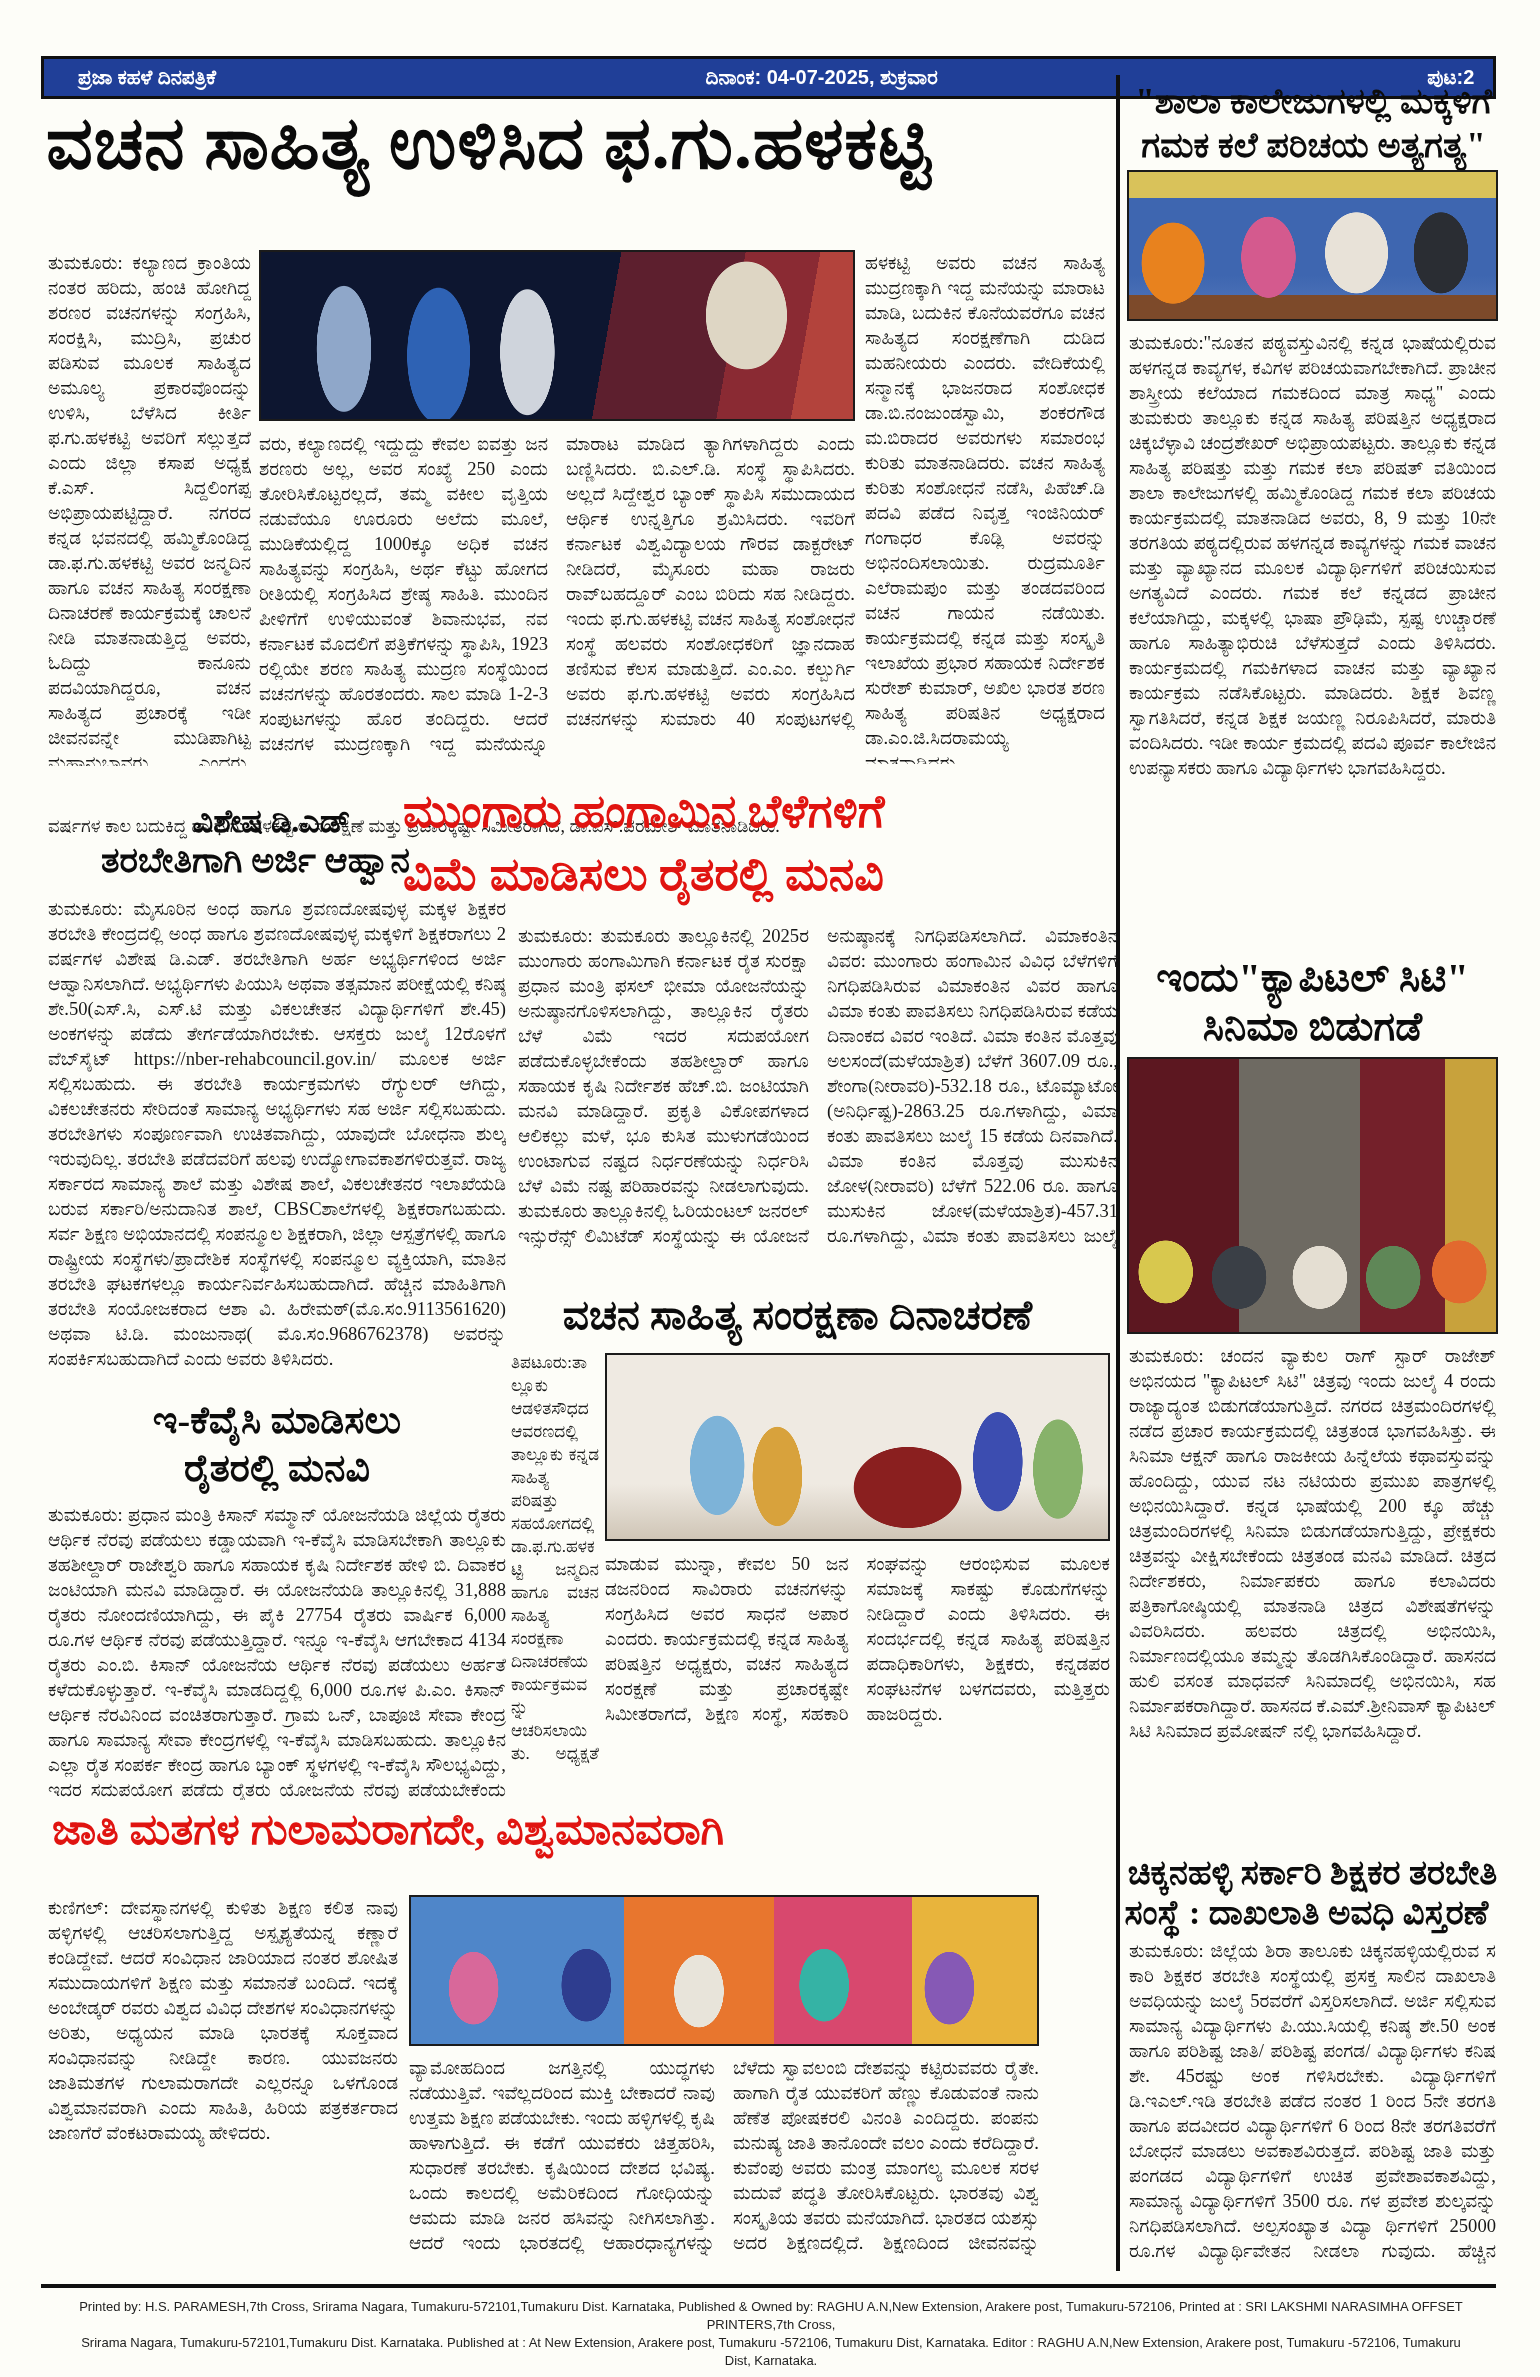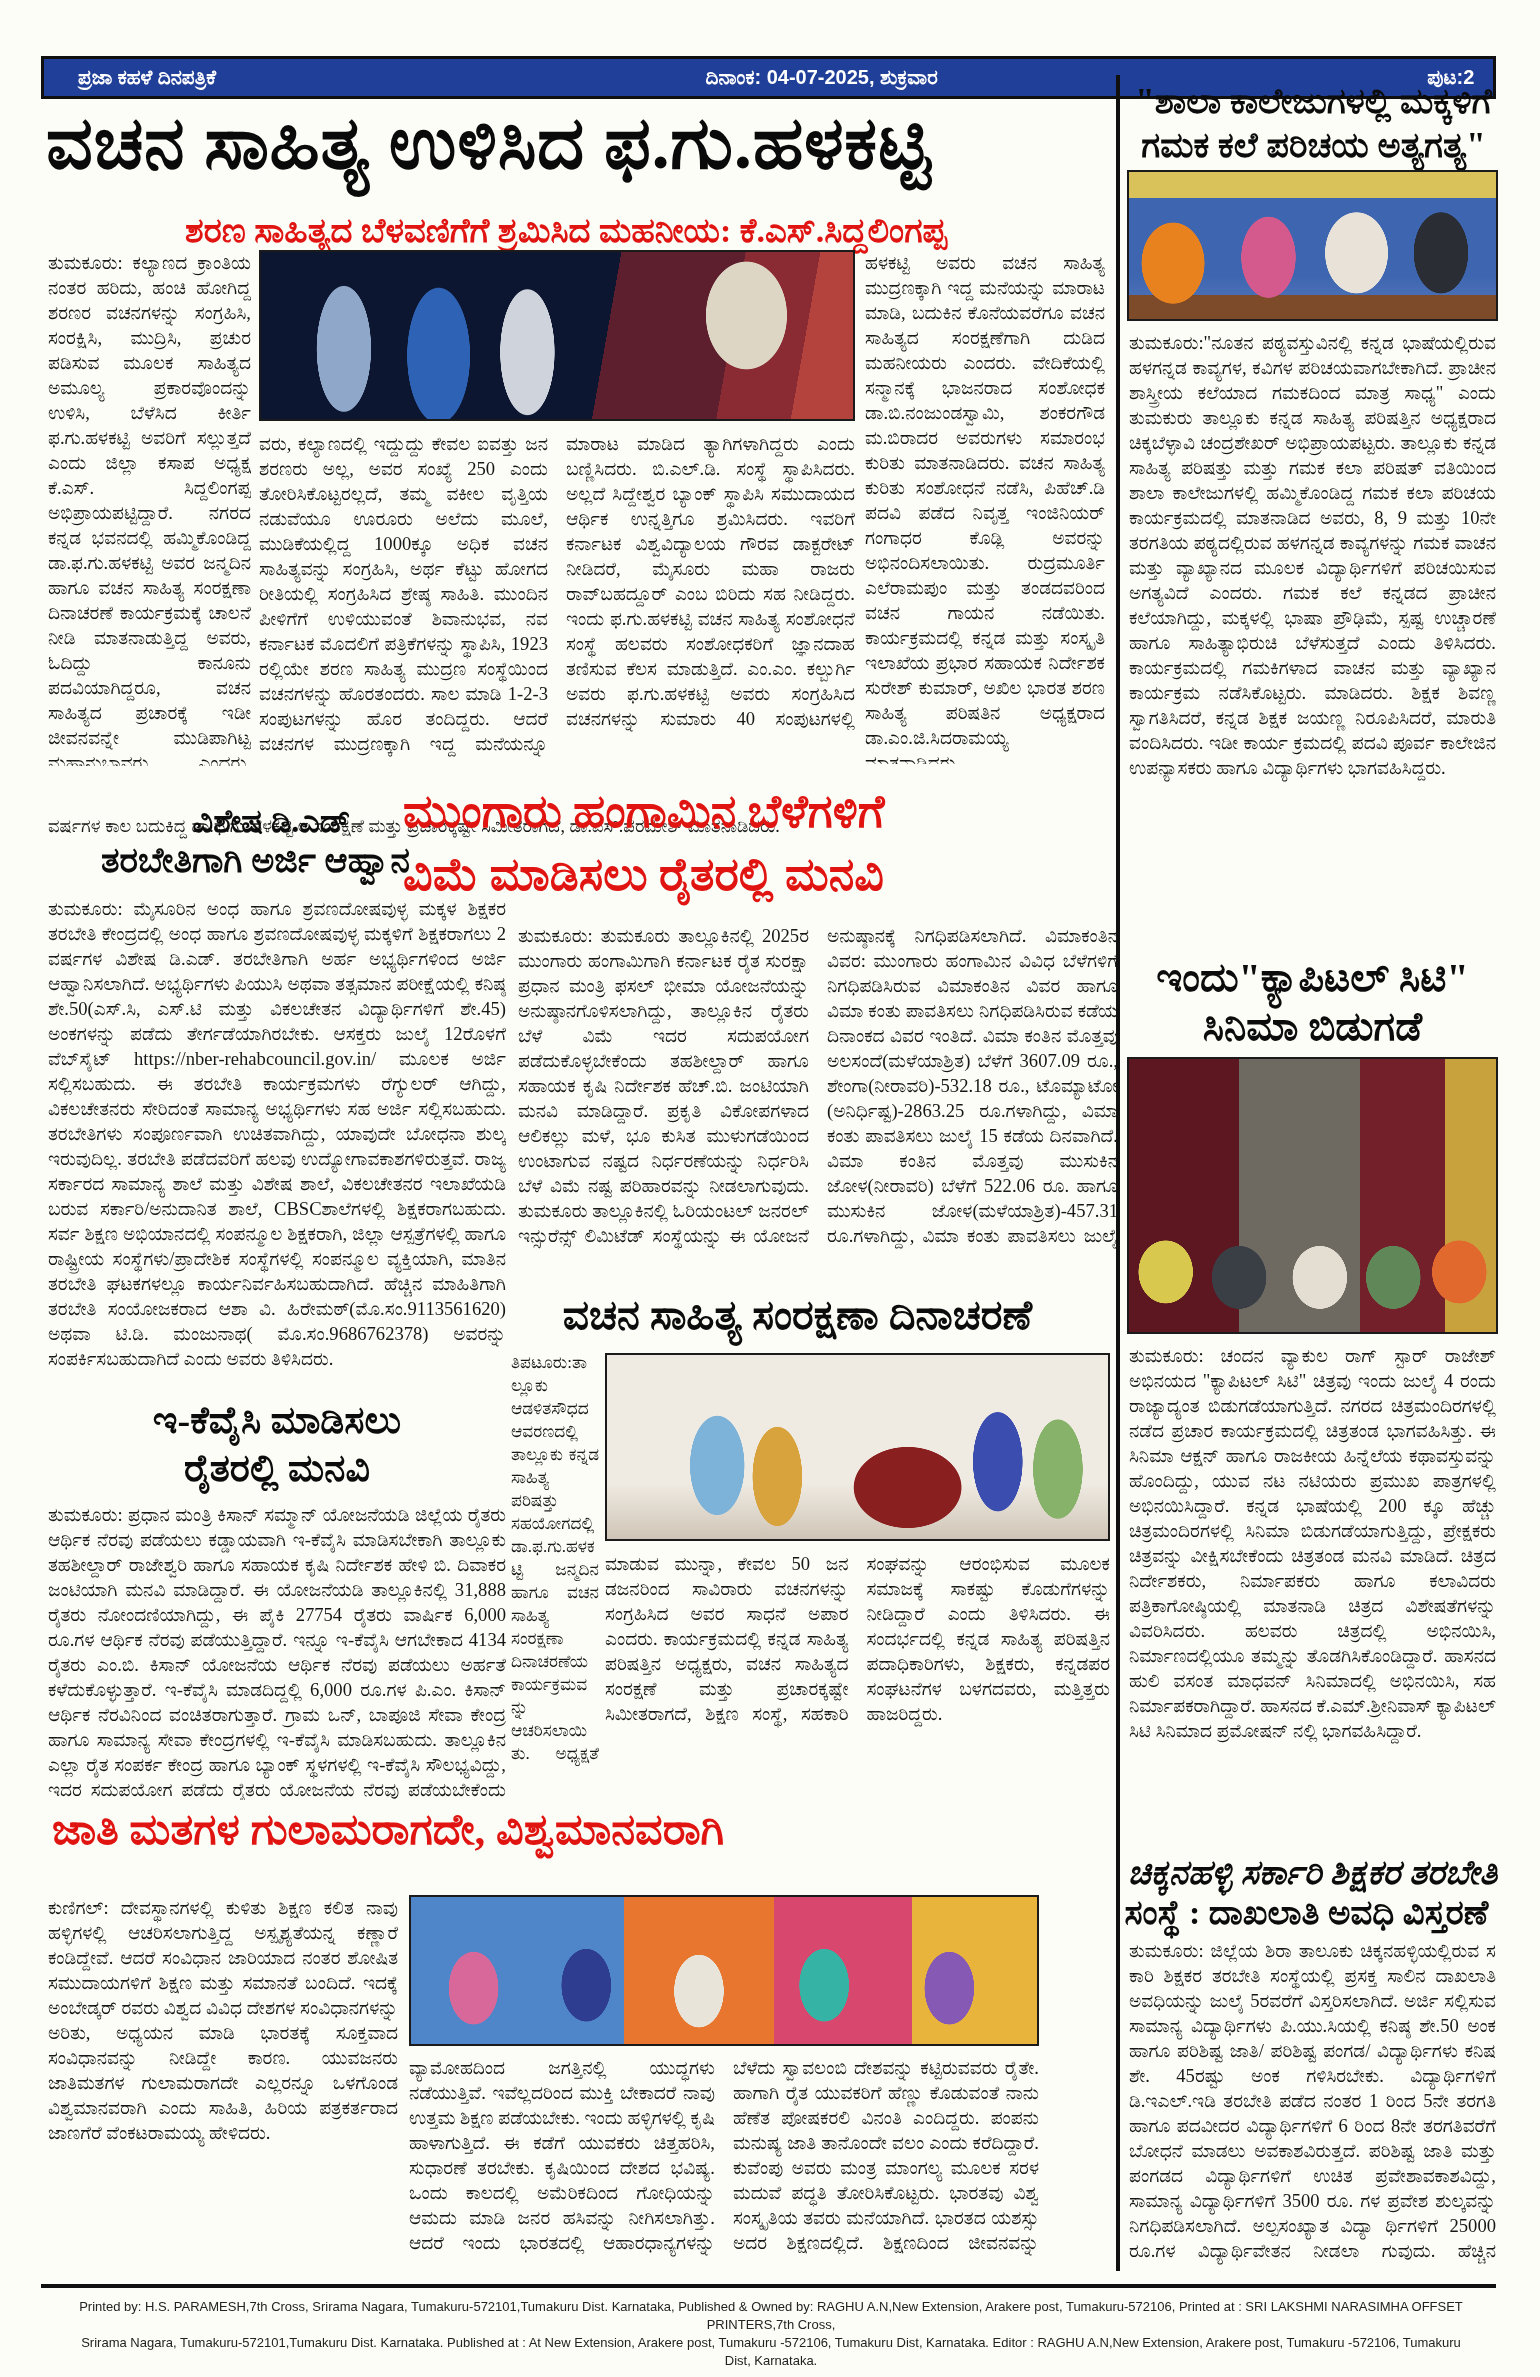--- a/index.html
+++ b/index.html
@@ -72,21 +72,20 @@
 
 <div class="page">
 
   <div class="abs masthead">
     <span class="left">ಪ್ರಜಾ ಕಹಳೆ ದಿನಪತ್ರಿಕೆ</span>
     <span class="center">ದಿನಾಂಕ: 04-07-2025, ಶುಕ್ರವಾರ</span>
     <span class="right">ಪುಟ:2</span>
   </div>
 
   <div class="abs h-main">ವಚನ ಸಾಹಿತ್ಯ ಉಳಿಸಿದ ಫ.ಗು.ಹಳಕಟ್ಟಿ</div>
-  <div class="abs h-sub">ಶರಣ ಸಾಹಿತ್ಯದ ಬೆಳವಣಿಗೆಗೆ ಶ್ರಮಿಸಿದ ಮಹನೀಯ: ಕೆ.ಎಸ್.ಸಿದ್ದಲಿಂಗಪ್ಪ</div>
 
   <div class="abs bt" style="left:48px;top:250px;width:203px;height:516px;overflow:hidden;">ತುಮಕೂರು: ಕಲ್ಯಾಣದ ಕ್ರಾಂತಿಯ ನಂತರ ಹರಿದು, ಹಂಚಿ ಹೋಗಿದ್ದ ಶರಣರ ವಚನಗಳನ್ನು ಸಂಗ್ರಹಿಸಿ, ಸಂರಕ್ಷಿಸಿ, ಮುದ್ರಿಸಿ, ಪ್ರಚುರ ಪಡಿಸುವ ಮೂಲಕ ಸಾಹಿತ್ಯದ ಅಮೂಲ್ಯ ಪ್ರಕಾರವೊಂದನ್ನು ಉಳಿಸಿ, ಬೆಳೆಸಿದ ಕೀರ್ತಿ ಫ.ಗು.ಹಳಕಟ್ಟಿ ಅವರಿಗೆ ಸಲ್ಲುತ್ತದೆ ಎಂದು ಜಿಲ್ಲಾ ಕಸಾಪ ಅಧ್ಯಕ್ಷ ಕೆ.ಎಸ್. ಸಿದ್ದಲಿಂಗಪ್ಪ ಅಭಿಪ್ರಾಯಪಟ್ಟಿದ್ದಾರೆ. ನಗರದ ಕನ್ನಡ ಭವನದಲ್ಲಿ ಹಮ್ಮಿಕೊಂಡಿದ್ದ ಡಾ.ಫ.ಗು.ಹಳಕಟ್ಟಿ ಅವರ ಜನ್ಮದಿನ ಹಾಗೂ ವಚನ ಸಾಹಿತ್ಯ ಸಂರಕ್ಷಣಾ ದಿನಾಚರಣೆ ಕಾರ್ಯಕ್ರಮಕ್ಕೆ ಚಾಲನೆ ನೀಡಿ ಮಾತನಾಡುತ್ತಿದ್ದ ಅವರು, ಓದಿದ್ದು ಕಾನೂನು ಪದವಿಯಾಗಿದ್ದರೂ, ವಚನ ಸಾಹಿತ್ಯದ ಪ್ರಚಾರಕ್ಕೆ ಇಡೀ ಜೀವನವನ್ನೇ ಮುಡಿಪಾಗಿಟ್ಟ ಮಹಾನುಭಾವರು ಎಂದರು. ಕಾರ್ಯಕ್ರಮದಲ್ಲಿ ವಿಶೇಷ ಉಪನ್ಯಾಸ ನೀಡಿದ ಸರ್ವೋದಯ ಕಾಲೇಜಿನ ಉಪನ್ಯಾಸಕ ಡಾ.ಎಂ.ಕೋಣೇರಪ್ಪ, 1880 ರಿಂದ 1964ರವರೆಗೆ ಸುಮಾರು 84 ವರ್ಷಗಳ ಕಾಲ ಬದುಕಿದ್ದ ಡಾ.ಫ.ಗು.ಹಳಕಟ್ಟಿ ಅ</div>
 
   <div class="abs photo ph-main" style="left:259px;top:250px;width:596px;height:171px;"></div>
 
   <div class="abs bt cols2" style="left:259px;top:431px;width:596px;height:334px;overflow:hidden;">ವರು, ಕಲ್ಯಾಣದಲ್ಲಿ ಇದ್ದುದ್ದು ಕೇವಲ ಐವತ್ತು ಜನ ಶರಣರು ಅಲ್ಲ, ಅವರ ಸಂಖ್ಯೆ 250 ಎಂದು ತೋರಿಸಿಕೊಟ್ಟರಲ್ಲದೆ, ತಮ್ಮ ವಕೀಲ ವೃತ್ತಿಯ ನಡುವೆಯೂ ಊರೂರು ಅಲೆದು ಮೂಲೆ, ಮುಡಿಕೆಯಲ್ಲಿದ್ದ 1000ಕ್ಕೂ ಅಧಿಕ ವಚನ ಸಾಹಿತ್ಯವನ್ನು ಸಂಗ್ರಹಿಸಿ, ಅರ್ಥ ಕೆಟ್ಟು ಹೋಗದ ರೀತಿಯಲ್ಲಿ ಸಂಗ್ರಹಿಸಿದ ಶ್ರೇಷ್ಠ ಸಾಹಿತಿ. ಮುಂದಿನ ಪೀಳಿಗೆಗೆ ಉಳಿಯುವಂತೆ ಶಿವಾನುಭವ, ನವ ಕರ್ನಾಟಕ ಮೊದಲಿಗೆ ಪತ್ರಿಕೆಗಳನ್ನು ಸ್ಥಾಪಿಸಿ, 1923 ರಲ್ಲಿಯೇ ಶರಣ ಸಾಹಿತ್ಯ ಮುದ್ರಣ ಸಂಸ್ಥೆಯಿಂದ ವಚನಗಳನ್ನು ಹೊರತಂದರು. ಸಾಲ ಮಾಡಿ 1-2-3 ಸಂಪುಟಗಳನ್ನು ಹೊರ ತಂದಿದ್ದರು. ಆದರೆ ವಚನಗಳ ಮುದ್ರಣಕ್ಕಾಗಿ ಇದ್ದ ಮನೆಯನ್ನೂ ಮಾರಾಟ ಮಾಡಿದ ತ್ಯಾಗಿಗಳಾಗಿದ್ದರು ಎಂದು ಬಣ್ಣಿಸಿದರು. ಬಿ.ಎಲ್.ಡಿ. ಸಂಸ್ಥೆ ಸ್ಥಾಪಿಸಿದರು. ಅಲ್ಲದೆ ಸಿದ್ದೇಶ್ವರ ಬ್ಯಾಂಕ್ ಸ್ಥಾಪಿಸಿ ಸಮುದಾಯದ ಆರ್ಥಿಕ ಉನ್ನತ್ತಿಗೂ ಶ್ರಮಿಸಿದರು. ಇವರಿಗೆ ಕರ್ನಾಟಕ ವಿಶ್ವವಿದ್ಯಾಲಯ ಗೌರವ ಡಾಕ್ಟರೇಟ್ ನೀಡಿದರೆ, ಮೈಸೂರು ಮಹಾ ರಾಜರು ರಾವ್‌ಬಹದ್ದೂರ್ ಎಂಬ ಬಿರಿದು ಸಹ ನೀಡಿದ್ದರು. ಇಂದು ಫ.ಗು.ಹಳಕಟ್ಟಿ ವಚನ ಸಾಹಿತ್ಯ ಸಂಶೋಧನೆ ಸಂಸ್ಥೆ ಹಲವರು ಸಂಶೋಧಕರಿಗೆ ಜ್ಞಾನದಾಹ ತಣಿಸುವ ಕೆಲಸ ಮಾಡುತ್ತಿದೆ. ಎಂ.ಎಂ. ಕಲ್ಬುರ್ಗಿ ಅವರು ಫ.ಗು.ಹಳಕಟ್ಟಿ ಅವರು ಸಂಗ್ರಹಿಸಿದ ವಚನಗಳನ್ನು ಸುಮಾರು 40 ಸಂಪುಟಗಳಲ್ಲಿ ಸಂಗ್ರಹಿಸಿ, ಬಿಎಲ್‌ಡಿ ಸಂಸ್ಥೆಯ ಸಹಯೋಗದಲ್ಲಿ ಪ್ರಕಟಿಸಿದ್ದಾರೆ ಎಂದರು.</div>
 
   <div class="abs bt" style="left:865px;top:250px;width:240px;height:514px;overflow:hidden;">ಹಳಕಟ್ಟಿ ಅವರು ವಚನ ಸಾಹಿತ್ಯ ಮುದ್ರಣಕ್ಕಾಗಿ ಇದ್ದ ಮನೆಯನ್ನು ಮಾರಾಟ ಮಾಡಿ, ಬದುಕಿನ ಕೊನೆಯವರೆಗೂ ವಚನ ಸಾಹಿತ್ಯದ ಸಂರಕ್ಷಣೆಗಾಗಿ ದುಡಿದ ಮಹನೀಯರು ಎಂದರು. ವೇದಿಕೆಯಲ್ಲಿ ಸನ್ಮಾನಕ್ಕೆ ಭಾಜನರಾದ ಸಂಶೋಧಕ ಡಾ.ಬಿ.ನಂಜುಂಡಸ್ವಾಮಿ, ಶಂಕರಗೌಡ ಮ.ಬಿರಾದರ ಅವರುಗಳು ಸಮಾರಂಭ ಕುರಿತು ಮಾತನಾಡಿದರು. ವಚನ ಸಾಹಿತ್ಯ ಕುರಿತು ಸಂಶೋಧನೆ ನಡೆಸಿ, ಪಿಹೆಚ್.ಡಿ ಪದವಿ ಪಡೆದ ನಿವೃತ್ತ ಇಂಜಿನಿಯರ್ ಗಂಗಾಧರ ಕೊಡ್ಲಿ ಅವರನ್ನು ಅಭಿನಂದಿಸಲಾಯಿತು. ರುದ್ರಮೂರ್ತಿ ಎಲೆರಾಮಪುಂ ಮತ್ತು ತಂಡದವರಿಂದ ವಚನ ಗಾಯನ ನಡೆಯಿತು. ಕಾರ್ಯಕ್ರಮದಲ್ಲಿ ಕನ್ನಡ ಮತ್ತು ಸಂಸ್ಕೃತಿ ಇಲಾಖೆಯ ಪ್ರಭಾರ ಸಹಾಯಕ ನಿರ್ದೇಶಕ ಸುರೇಶ್ ಕುಮಾರ್, ಅಖಿಲ ಭಾರತ ಶರಣ ಸಾಹಿತ್ಯ ಪರಿಷತಿನ ಅಧ್ಯಕ್ಷರಾದ ಡಾ.ಎಂ.ಜಿ.ಸಿದರಾಮಯ್ಯ ಮಾತನಾಡಿದರು.</div>
 
   <div class="abs strip" style="left:48px;top:768px;width:1059px;height:24px;">ವರ್ಷಗಳ ಕಾಲ ಬದುಕಿದ್ದ ಡಾ.ಫ.ಗು.ಹಳಕಟ್ಟಿ ಅ       ಸಂರಕ್ಷಣೆ ಮತ್ತು ಪ್ರಚಾರಕ್ಕಷ್ಟೇ ಸಿಮೀತರಾಗದೆ, ಡಾ.ಎಸ್.ಪರಮೇಶ್       ಮಾತನಾಡಿದರು.</div>
@@ -118,21 +117,21 @@
   <div class="abs hd" style="left:1129px;top:956px;width:367px;font-size:40px;">ಇಂದು"ಕ್ಯಾಪಿಟಲ್ ಸಿಟಿ"</div>
   <div class="abs hd" style="left:1129px;top:1005px;width:367px;font-size:40px;">ಸಿನಿಮಾ ಬಿಡುಗಡೆ</div>
   <div class="abs photo ph-movie" style="left:1127px;top:1057px;width:371px;height:277px;"></div>
   <div class="abs bt" style="left:1129px;top:1343px;width:367px;height:501px;overflow:hidden;">ತುಮಕೂರು: ಚಂದನ ವ್ಯಾಕುಲ ರಾಗ್ ಸ್ಟಾರ್ ರಾಜೇಶ್ ಅಭಿನಯದ "ಕ್ಯಾಪಿಟಲ್ ಸಿಟಿ" ಚಿತ್ರವು ಇಂದು ಜುಲೈ 4 ರಂದು ರಾಜ್ಯಾದ್ಯಂತ ಬಿಡುಗಡೆಯಾಗುತ್ತಿದೆ. ನಗರದ ಚಿತ್ರಮಂದಿರಗಳಲ್ಲಿ ನಡೆದ ಪ್ರಚಾರ ಕಾರ್ಯಕ್ರಮದಲ್ಲಿ ಚಿತ್ರತಂಡ ಭಾಗವಹಿಸಿತ್ತು. ಈ ಸಿನಿಮಾ ಆಕ್ಷನ್ ಹಾಗೂ ರಾಜಕೀಯ ಹಿನ್ನೆಲೆಯ ಕಥಾವಸ್ತುವನ್ನು ಹೊಂದಿದ್ದು, ಯುವ ನಟ ನಟಿಯರು ಪ್ರಮುಖ ಪಾತ್ರಗಳಲ್ಲಿ ಅಭಿನಯಿಸಿದ್ದಾರೆ. ಕನ್ನಡ ಭಾಷೆಯಲ್ಲಿ 200 ಕ್ಕೂ ಹೆಚ್ಚು ಚಿತ್ರಮಂದಿರಗಳಲ್ಲಿ ಸಿನಿಮಾ ಬಿಡುಗಡೆಯಾಗುತ್ತಿದ್ದು, ಪ್ರೇಕ್ಷಕರು ಚಿತ್ರವನ್ನು ವೀಕ್ಷಿಸಬೇಕೆಂದು ಚಿತ್ರತಂಡ ಮನವಿ ಮಾಡಿದೆ. ಚಿತ್ರದ ನಿರ್ದೇಶಕರು, ನಿರ್ಮಾಪಕರು ಹಾಗೂ ಕಲಾವಿದರು ಪತ್ರಿಕಾಗೋಷ್ಠಿಯಲ್ಲಿ ಮಾತನಾಡಿ ಚಿತ್ರದ ವಿಶೇಷತೆಗಳನ್ನು ವಿವರಿಸಿದರು. ಹಲವರು ಚಿತ್ರದಲ್ಲಿ ಅಭಿನಯಿಸಿ, ನಿರ್ಮಾಣದಲ್ಲಿಯೂ ತಮ್ಮನ್ನು ತೊಡಗಿಸಿಕೊಂಡಿದ್ದಾರೆ. ಹಾಸನದ ಹುಲಿ ವಸಂತ ಮಾಧವನ್ ಸಿನಿಮಾದಲ್ಲಿ ಅಭಿನಯಿಸಿ, ಸಹ ನಿರ್ಮಾಪಕರಾಗಿದ್ದಾರೆ. ಹಾಸನದ ಕೆ.ಎಮ್.ಶ್ರೀನಿವಾಸ್ ಕ್ಯಾಪಿಟಲ್ ಸಿಟಿ ಸಿನಿಮಾದ ಪ್ರಮೋಷನ್ ನಲ್ಲಿ ಭಾಗವಹಿಸಿದ್ದಾರೆ.</div>
 
   <div class="abs hd-red" style="left:52px;top:1804px;width:1068px;font-size:43px;text-align:left;white-space:nowrap;">ಜಾತಿ ಮತಗಳ ಗುಲಾಮರಾಗದೇ, ವಿಶ್ವಮಾನವರಾಗಿ</div>
   <div class="abs bt" style="left:48px;top:1895px;width:350px;height:371px;overflow:hidden;">ಕುಣಿಗಲ್: ದೇವಸ್ಥಾನಗಳಲ್ಲಿ ಕುಳಿತು ಶಿಕ್ಷಣ ಕಲಿತ ನಾವು ಹಳ್ಳಿಗಳಲ್ಲಿ ಆಚರಿಸಲಾಗುತ್ತಿದ್ದ ಅಸ್ಪೃಶ್ಯತೆಯನ್ನ ಕಣ್ಣಾರೆ ಕಂಡಿದ್ದೇವೆ. ಆದರೆ ಸಂವಿಧಾನ ಜಾರಿಯಾದ ನಂತರ ಶೋಷಿತ ಸಮುದಾಯಗಳಿಗೆ ಶಿಕ್ಷಣ ಮತ್ತು ಸಮಾನತೆ ಬಂದಿದೆ. ಇದಕ್ಕೆ ಅಂಬೇಡ್ಕರ್ ರವರು ವಿಶ್ವದ ವಿವಿಧ ದೇಶಗಳ ಸಂವಿಧಾನಗಳನ್ನು ಅರಿತು, ಅಧ್ಯಯನ ಮಾಡಿ ಭಾರತಕ್ಕೆ ಸೂಕ್ತವಾದ ಸಂವಿಧಾನವನ್ನು ನೀಡಿದ್ದೇ ಕಾರಣ. ಯುವಜನರು ಜಾತಿಮತಗಳ ಗುಲಾಮರಾಗದೇ ಎಲ್ಲರನ್ನೂ ಒಳಗೊಂಡ ವಿಶ್ವಮಾನವರಾಗಿ ಎಂದು ಸಾಹಿತಿ, ಹಿರಿಯ ಪತ್ರಕರ್ತರಾದ ಜಾಣಗೆರೆ ವೆಂಕಟರಾಮಯ್ಯ ಹೇಳಿದರು.</div>
   <div class="abs photo ph-kunigal" style="left:409px;top:1895px;width:630px;height:151px;"></div>
   <div class="abs bt cols2" style="left:409px;top:2055px;width:630px;height:212px;overflow:hidden;">ವ್ಯಾಮೋಹದಿಂದ ಜಗತ್ತಿನಲ್ಲಿ ಯುದ್ಧಗಳು ನಡೆಯುತ್ತಿವೆ. ಇವೆಲ್ಲದರಿಂದ ಮುಕ್ತಿ ಬೇಕಾದರೆ ನಾವು ಉತ್ತಮ ಶಿಕ್ಷಣ ಪಡೆಯಬೇಕು. ಇಂದು ಹಳ್ಳಿಗಳಲ್ಲಿ ಕೃಷಿ ಹಾಳಾಗುತ್ತಿದೆ. ಈ ಕಡೆಗೆ ಯುವಕರು ಚಿತ್ತಹರಿಸಿ, ಸುಧಾರಣೆ ತರಬೇಕು. ಕೃಷಿಯಿಂದ ದೇಶದ ಭವಿಷ್ಯ. ಒಂದು ಕಾಲದಲ್ಲಿ ಅಮೆರಿಕದಿಂದ ಗೋಧಿಯನ್ನು ಆಮದು ಮಾಡಿ ಜನರ ಹಸಿವನ್ನು ನೀಗಿಸಲಾಗಿತ್ತು. ಆದರೆ ಇಂದು ಭಾರತದಲ್ಲಿ ಆಹಾರಧಾನ್ಯಗಳನ್ನು ಬೆಳೆದು ಸ್ವಾವಲಂಬಿ ದೇಶವನ್ನು ಕಟ್ಟಿರುವವರು ರೈತೇ. ಹಾಗಾಗಿ ರೈತ ಯುವಕರಿಗೆ ಹೆಣ್ಣು ಕೊಡುವಂತೆ ನಾನು ಹೆಣೆತ ಪೋಷಕರಲಿ ವಿನಂತಿ ಎಂದಿದ್ದರು. ಪಂಪನು ಮನುಷ್ಯ ಜಾತಿ ತಾನೊಂದೇ ವಲಂ ಎಂದು ಕರೆದಿದ್ದಾರೆ. ಕುವೆಂಪು ಅವರು ಮಂತ್ರ ಮಾಂಗಲ್ಯ ಮೂಲಕ ಸರಳ ಮದುವೆ ಪದ್ಧತಿ ತೋರಿಸಿಕೊಟ್ಟರು. ಭಾರತವು ವಿಶ್ವ ಸಂಸ್ಕೃತಿಯ ತವರು ಮನೆಯಾಗಿದೆ. ಭಾರತದ ಯಶಸ್ಸು ಅದರ ಶಿಕ್ಷಣದಲ್ಲಿದೆ. ಶಿಕ್ಷಣದಿಂದ ಜೀವನವನ್ನು ಸಾರ್ಥಕ ಮಾಡಿಕೊಳ್ಳಬೇಕಾಗಿದೆ. ನಮ್ಮ ದೇಶದ ಭಯಂಕರ ರೋಗಗಳೆಂದರೆ, ಜಾತಿ, ಭ್ರಷ್ಟಾಚಾರ ಮತ್ತು ಮತ. ನಾವು ಇವೆಲ್ಲವನ್ನು ತೊಡೆದುಹಾಕಿ ವಿಶ್ವಮಾನವರಾಗಿ ಬದುಕಬೇಕಾಗಿದೆ. ಕನ್ನಡ ಪರ ಹೋರಾಟ ಮಾಡಿ ಕನ್ನಡಕ್ಕಾಗಿ ಜೈಲು ಸೇರಿದ ಹೋರಾಟಗಾರ ನಾನಾಗಿದ್ದೇನೆ. ಕನ್ನಡ ಸಾಹಿತ್ಯದಿಂದ ನಾನು ಆತ್ಮತೃಪ್ತಿ ಬೆಳೆಸಿಕೊಂಡಿದ್ದೇನೆ ಎಂದು ವಿದ್ಯಾರ್ಥಿಗಳಿಗೆ ತಿಳಿಸಿದರು. ಅಧ್ಯಕ್ಷತೆ ವಹಿಸಿದ್ದ ಪ್ರಾಂಶುಪಾಲರಾದ ಮಾಯಾ ಸಾರಂಗಪಾಣಿ ವಿದ್ಯಾರ್ಥಿಗಳು ಶಿಸ್ತುಬದ್ಧ ಜೀವನಕ್ರಮ ಮತ್ತು ಅಧ್ಯಯನದಲ್ಲಿ ತೊಡಗಿಕೊಳ್ಳುವ ಮೂಲಕ ಸತ್ಪ್ರಜೆಗಳಾಗಿ ಎಂದರು. ಸಮಾರಂಭಲ್ಲಿ ಅಧ್ಯಾಪಕರಾದ ರಾಮಾಂ ಜನಪ್ಪ, ಟಿ.ಎನ್.ನರಸಿಂಹಮೂರ್ತಿ, ಡಾ.ಎನ್.ಟಿ. ಶ್ರೀನಿವಾಸ್, ಸಿ.ಆರ್.ಮನೋಜ್, ಡಾ.ಮಂಜುಳ, ಡಾ.ಶಿವಕುಮಾರ, ಡಾ.ರಾಧಾ, ಮ್ಯಾನೇಜರ್ ಚೆಲುವಮೂರ್ತಿ, ಶ್ರೀನಿವಾಸ ಪ್ರಭು ಮತ್ತಿತರರು ಹಾಜರಿದರು.</div>
 
-  <div class="abs hd" style="left:1127px;top:1855px;width:371px;font-size:34px;font-style:italic;">ಚಿಕ್ಕನಹಳ್ಳಿ ಸರ್ಕಾರಿ ಶಿಕ್ಷಕರ ತರಬೇತಿ</div>
+  <div class="abs hd" style="left:1127px;top:1855px;width:371px;font-size:34px;">ಚಿಕ್ಕನಹಳ್ಳಿ ಸರ್ಕಾರಿ ಶಿಕ್ಷಕರ ತರಬೇತಿ</div>
   <div class="abs hd" style="left:1121px;top:1895px;width:371px;font-size:34px;">ಸಂಸ್ಥೆ : ದಾಖಲಾತಿ ಅವಧಿ ವಿಸ್ತರಣೆ</div>
   <div class="abs bt" style="left:1129px;top:1938px;width:367px;height:330px;overflow:hidden;">ತುಮಕೂರು: ಜಿಲ್ಲೆಯ ಶಿರಾ ತಾಲೂಕು ಚಿಕ್ಕನಹಳ್ಳಿಯಲ್ಲಿರುವ ಸ ಕಾರಿ ಶಿಕ್ಷಕರ ತರಬೇತಿ ಸಂಸ್ಥೆಯಲ್ಲಿ ಪ್ರಸಕ್ತ ಸಾಲಿನ ದಾಖಲಾತಿ ಅವಧಿಯನ್ನು ಜುಲೈ 5ರವರೆಗೆ ವಿಸ್ತರಿಸಲಾಗಿದೆ. ಅರ್ಜಿ ಸಲ್ಲಿಸುವ ಸಾಮಾನ್ಯ ವಿದ್ಯಾರ್ಥಿಗಳು ಪಿ.ಯು.ಸಿಯಲ್ಲಿ ಕನಿಷ್ಠ ಶೇ.50 ಅಂಕ ಹಾಗೂ ಪರಿಶಿಷ್ಟ ಜಾತಿ/ ಪರಿಶಿಷ್ಟ ಪಂಗಡ/ ವಿದ್ಯಾರ್ಥಿಗಳು ಕನಿಷ ಶೇ. 45ರಷ್ಟು ಅಂಕ ಗಳಿಸಿರಬೇಕು. ವಿದ್ಯಾರ್ಥಿಗಳಿಗೆ ಡಿ.ಇಎಲ್.ಇಡಿ ತರಬೇತಿ ಪಡೆದ ನಂತರ 1 ರಿಂದ 5ನೇ ತರಗತಿ ಹಾಗೂ ಪದವೀದರ ವಿದ್ಯಾರ್ಥಿಗಳಿಗೆ 6 ರಿಂದ 8ನೇ ತರಗತಿವರೆಗೆ ಬೋಧನೆ ಮಾಡಲು ಅವಕಾಶವಿರುತ್ತದೆ. ಪರಿಶಿಷ್ಟ ಜಾತಿ ಮತ್ತು ಪಂಗಡದ ವಿದ್ಯಾರ್ಥಿಗಳಿಗೆ ಉಚಿತ ಪ್ರವೇಶಾವಕಾಶವಿದ್ದು, ಸಾಮಾನ್ಯ ವಿದ್ಯಾರ್ಥಿಗಳಿಗೆ 3500 ರೂ. ಗಳ ಪ್ರವೇಶ ಶುಲ್ಕವನ್ನು ನಿಗಧಿಪಡಿಸಲಾಗಿದೆ. ಅಲ್ಪಸಂಖ್ಯಾತ ವಿದ್ಯಾ ರ್ಥಿಗಳಿಗೆ 25000 ರೂ.ಗಳ ವಿದ್ಯಾರ್ಥಿವೇತನ ನೀಡಲಾ ಗುವುದು. ಹೆಚ್ಚಿನ ಮಾಹಿತಿಗಾಗಿ ಮೊಬೈಲ್ ಸಂ. 9741069414, 97415 07942, 9980870260, 7760783653, 988033 1083, 9480250487, 9900862992ನ್ನು ಸಂಪರ್ಕಿಸಬಹುದು ಎಂದು ಸರ್ಕಾರಿ ಶಿಕ್ಷಕರ ತರಬೇತಿ ಸಂಸ್ಥೆ ಪ್ರಾಂಶುಪಾಲ ತಿಮ್ಮರಾಜು ಪ್ರಕಟಣೆಯಲ್ಲಿ ತಿಳಿಸಿದ್ದಾರೆ.</div>
 
   <div class="abs hline" style="left:41px;top:2284px;width:1455px;height:3.7px;"></div>
   <div class="abs footer">
     <div>Printed by: H.S. PARAMESH,7th Cross, Srirama Nagara, Tumakuru-572101,Tumakuru Dist. Karnataka, Published &amp; Owned by: RAGHU A.N,New Extension, Arakere post, Tumakuru-572106,  Printed at : SRI LAKSHMI NARASIMHA OFFSET PRINTERS,7th Cross,</div>
     <div>Srirama Nagara, Tumakuru-572101,Tumakuru Dist.  Karnataka. Published at : At New Extension, Arakere post, Tumakuru -572106, Tumakuru Dist, Karnataka.  Editor :  RAGHU A.N,New Extension, Arakere post, Tumakuru -572106, Tumakuru Dist, Karnataka.</div>
   </div>
 
 </div>

